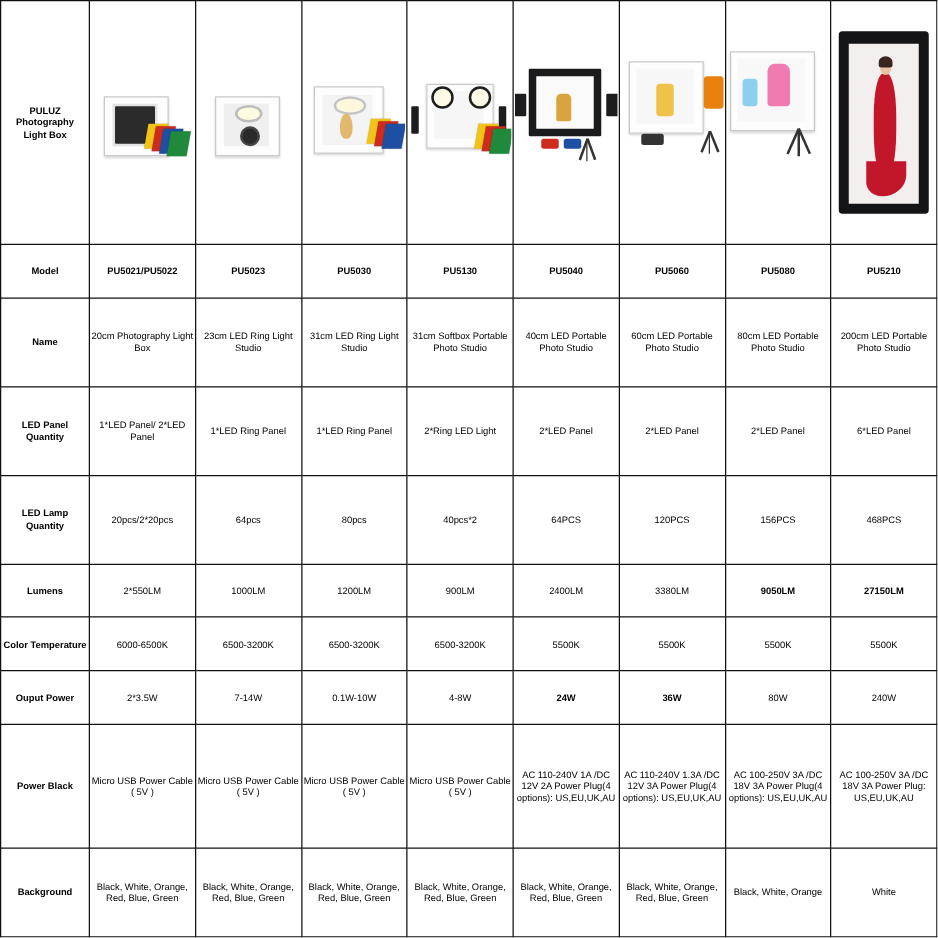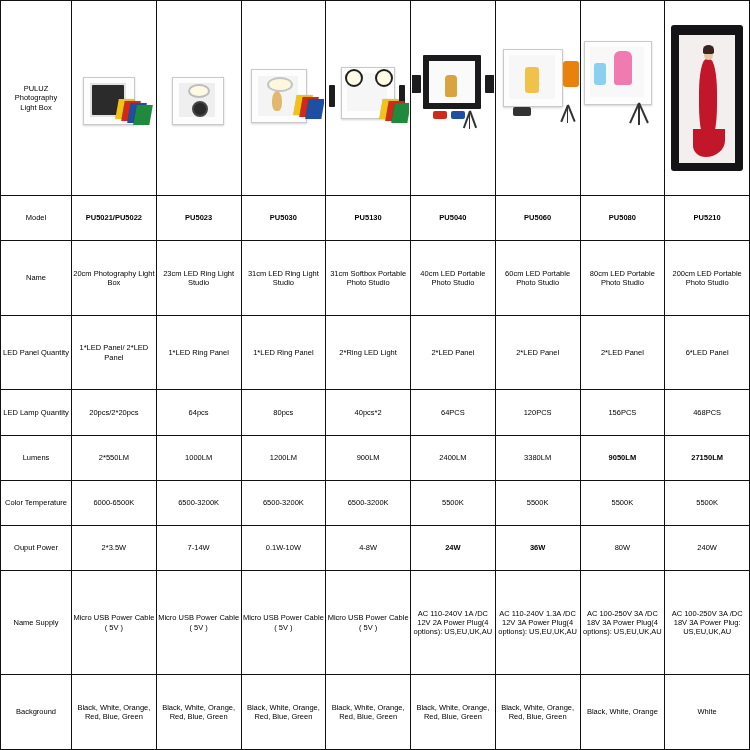--- a/index.html
+++ b/index.html
@@ -23,21 +23,21 @@
   #spec-table td {
     border: 1px solid #111111;
     text-align: center;
     vertical-align: middle;
     font-size: 7.5px;
     line-height: 1.25;
     padding: 2px 1px;
     word-wrap: break-word;
   }
   td.rowhead {
-    font-weight: normal;
+    font-weight: bold;
     font-size: 9px;
     width: 68px;
   }
   .brand-cell {
     font-weight: bold;
     font-size: 10px;
     line-height: 1.35;
     text-align: left;
     padding-left: 5px;
   }
@@ -335,21 +335,21 @@
       <td class="power-val">7-14W</td>
       <td class="power-val">0.1W-10W</td>
       <td class="power-val">4-8W</td>
       <td class="strong">24W</td>
       <td class="strong">36W</td>
       <td class="power-val">80W</td>
       <td class="power-val">240W</td>
     </tr>
 
     <tr>
-      <td class="rowhead">Name Supply</td>
+      <td class="rowhead">Power Black</td>
       <td>Micro USB Power Cable ( 5V )</td>
       <td>Micro USB Power Cable ( 5V )</td>
       <td>Micro USB Power Cable ( 5V )</td>
       <td>Micro USB Power Cable ( 5V )</td>
       <td>AC 110-240V 1A /DC 12V 2A Power Plug(4 options): US,EU,UK,AU</td>
       <td>AC 110-240V 1.3A /DC 12V 3A Power Plug(4 options): US,EU,UK,AU</td>
       <td>AC 100-250V 3A /DC 18V 3A Power Plug(4 options): US,EU,UK,AU</td>
       <td>AC 100-250V 3A /DC 18V 3A Power Plug: US,EU,UK,AU</td>
     </tr>
 

